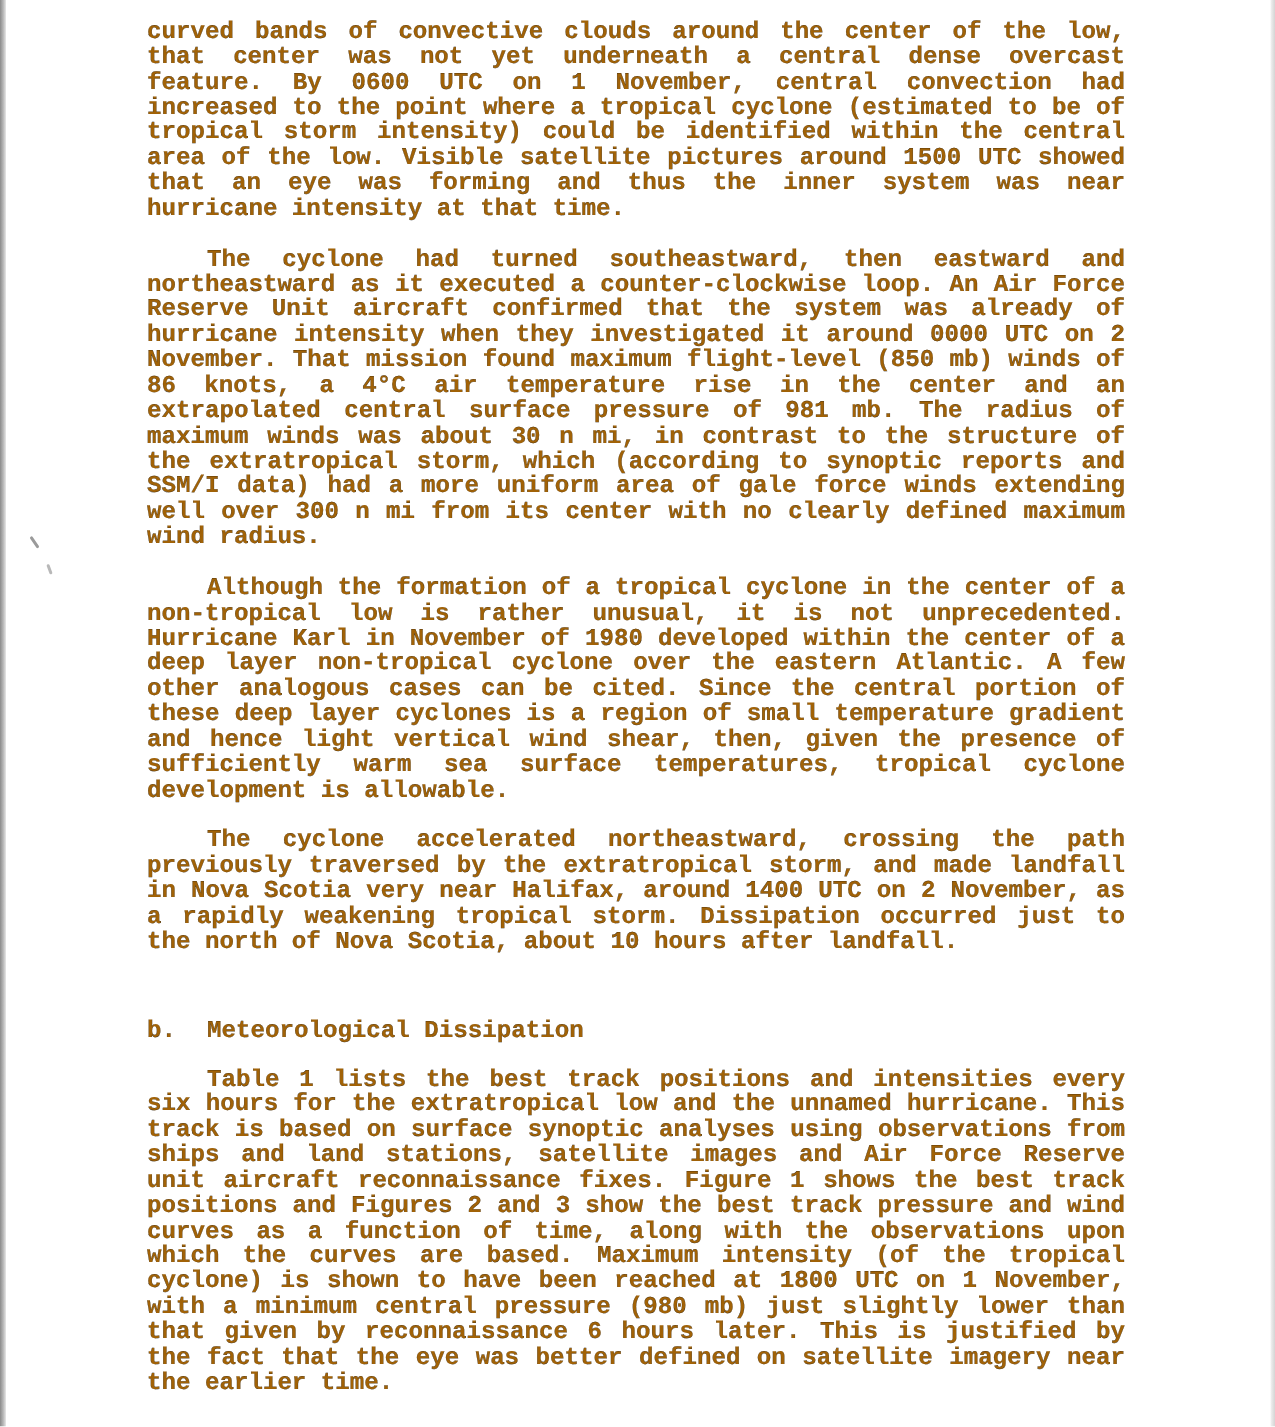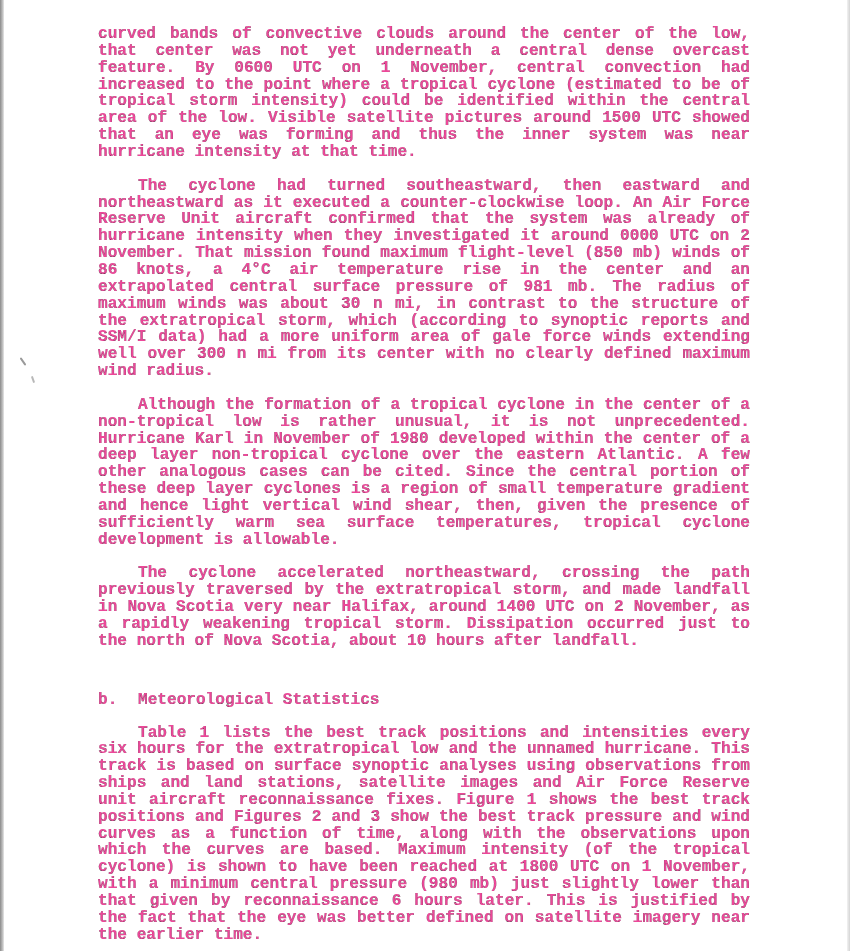--- a/index.html
+++ b/index.html
@@ -29,26 +29,26 @@
       position: absolute;
       background: #9a9a9a;
       border-radius: 2px;
     }
     .speck-1 { left: 22px; top: 357px; width: 2px; height: 9px; transform: rotate(-35deg); }
     .speck-2 { left: 32px; top: 376px; width: 2px; height: 7px; transform: rotate(-20deg); opacity: .7; }
 
     .page {
       position: absolute;
       left: 98px;
-      top: 26px;
+      top: 13px;
       width: 652px;
       font-family: "Liberation Mono", "DejaVu Sans Mono", monospace;
       font-size: 16.1px;
       line-height: 16.85px;
-      color: #ec4899;
+      color: #a16207;
       font-weight: bold;
       -webkit-text-stroke: 0.15px #111;
     }
     .para {
       margin: 0;
       text-align: justify;
       text-align-last: left;
       hyphens: none;
     }
     .para.indent { text-indent: 40px; }
@@ -71,16 +71,16 @@
 
 <div class="page">
   <p class="para">curved bands of convective clouds around the center of the low, that center was not yet underneath a central dense overcast feature.  By 0600 UTC on 1 November, central convection had increased to the point where a tropical cyclone (estimated to be of tropical storm intensity) could be identified within the central area of the low.  Visible satellite pictures around 1500 UTC showed that an eye was forming and thus the inner system was near hurricane intensity at that time.</p>
   <div class="gap-1"></div>
   <p class="para indent">The cyclone had turned southeastward, then eastward and northeastward as it executed a counter-clockwise loop.  An Air Force Reserve Unit aircraft confirmed that the system was already of hurricane intensity when they investigated it around 0000 UTC on 2 November.  That mission found maximum flight-level (850 mb) winds of 86 knots, a 4°C air temperature rise in the center and an extrapolated central surface pressure of 981 mb.  The radius of maximum winds was about 30 n mi,  in contrast to the structure of the extratropical storm, which (according to synoptic reports and SSM/I data) had a more uniform area of gale force winds extending well over 300 n mi from its center with no clearly defined maximum wind radius.</p>
   <div class="gap-1"></div>
   <p class="para indent">Although the formation of a tropical cyclone in the center of a non-tropical low is rather unusual, it is not unprecedented. Hurricane Karl in November of 1980 developed within the center of a deep layer non-tropical cyclone over the eastern Atlantic.  A few other analogous cases can be cited.  Since the central portion of these deep layer cyclones is a region of small temperature gradient and hence light vertical wind shear, then, given the presence of sufficiently warm sea surface temperatures, tropical cyclone development is allowable.</p>
   <div class="gap-1"></div>
   <p class="para indent">The cyclone accelerated northeastward, crossing the path previously traversed by the extratropical storm, and made landfall in Nova Scotia very near Halifax, around 1400 UTC on 2 November, as a rapidly weakening tropical storm.  Dissipation occurred just to the north of Nova Scotia, about 10 hours after landfall.</p>
   <div class="gap-2"></div>
-  <p class="heading"><span class="letter">b.</span><span>Meteorological Statistics</span></p>
+  <p class="heading"><span class="letter">b.</span><span>Meteorological Dissipation</span></p>
   <div class="gap-3"></div>
   <p class="para indent">Table 1 lists the best track positions and intensities every six hours for the extratropical low and the unnamed hurricane. This track is based on surface synoptic analyses using observations from ships and land stations, satellite images and Air Force Reserve unit aircraft reconnaissance fixes.  Figure 1 shows the best track positions and Figures 2 and 3 show the best track pressure and wind curves as a function of time, along with the observations upon which the curves are based.  Maximum intensity (of the tropical cyclone) is shown to have been reached at 1800 UTC on 1 November, with a minimum central pressure (980 mb) just slightly lower than that given by reconnaissance 6 hours later. This is justified by the fact that the eye was better defined on satellite imagery near the earlier time.</p>
 </div>
 
 </body></html>

